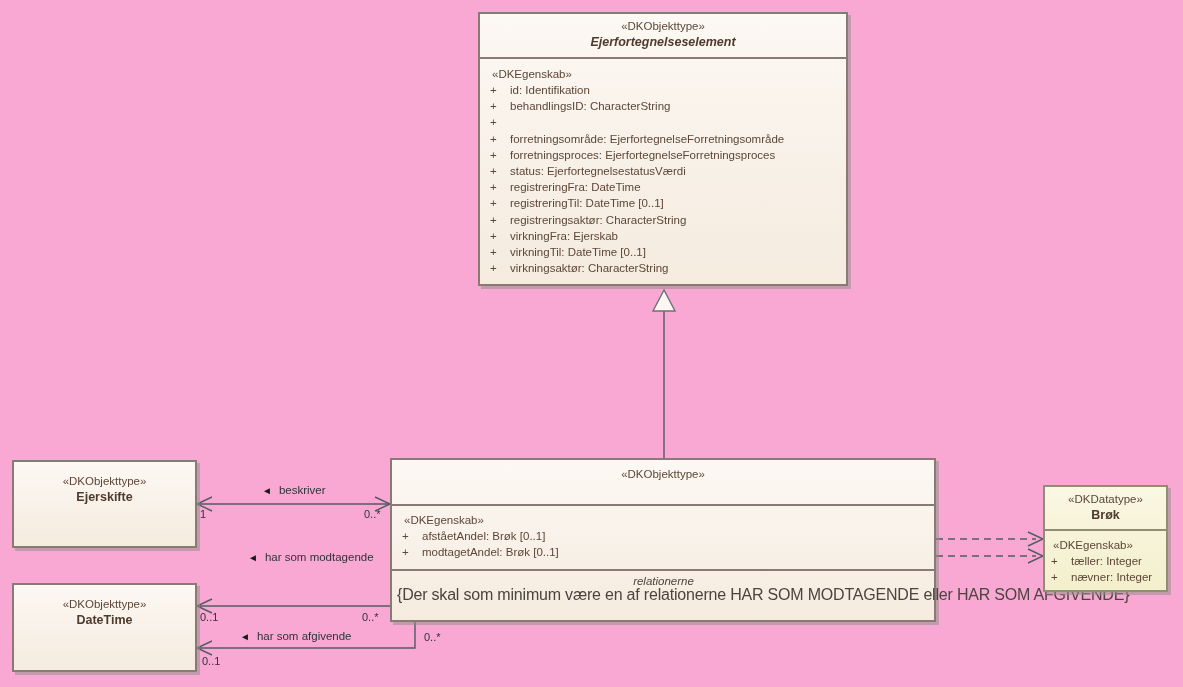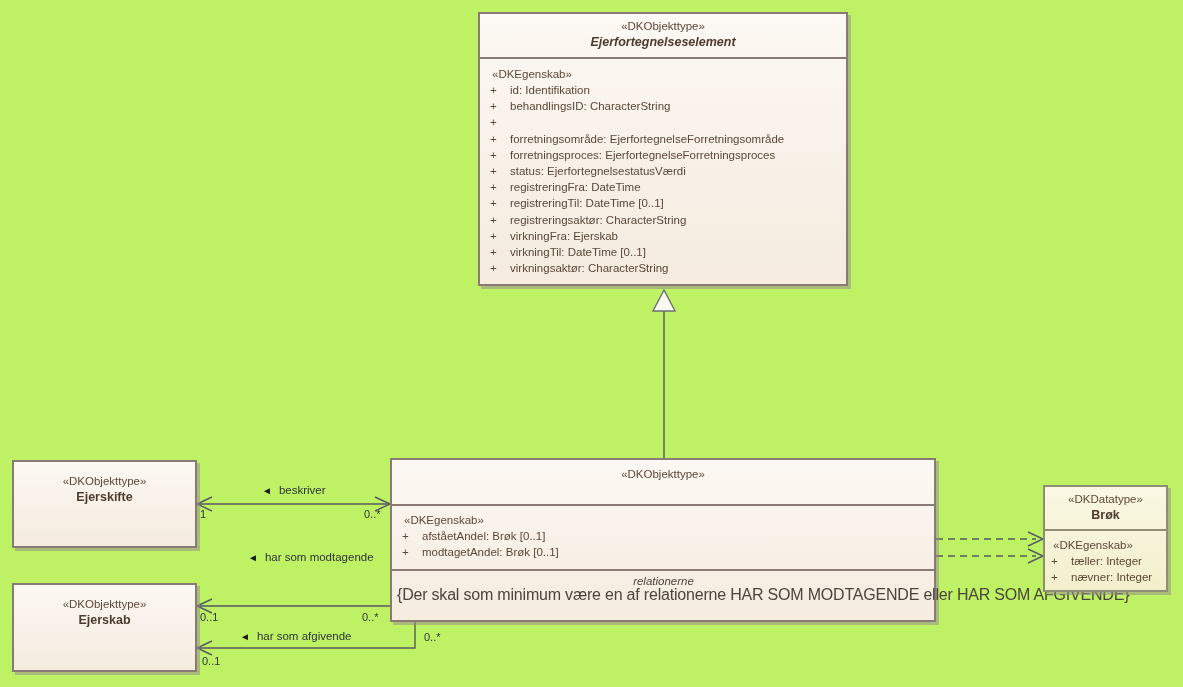--- a/index.html
+++ b/index.html
@@ -1,17 +1,17 @@
 <!DOCTYPE html>
 <html><head>
 <meta charset="utf-8">
 <style>
   html,body{margin:0;padding:0;background:#ffffff;}
   .canvas{
-    position:relative;width:1183px;height:687px;background:#bef264;overflow:hidden;
+    position:relative;width:1183px;height:687px;background:#f9a8d4;overflow:hidden;
     font-family:"Liberation Sans",sans-serif;color:#5C4737;
   }
   
   .cls{
     position:absolute;
     background:linear-gradient(180deg,#FCF8F3 0%,#F5EBDF 100%);
     border:2px solid #8A7A76;
     box-shadow:3px 3px 0 rgba(150,142,136,.55);
     box-sizing:border-box;
   }
@@ -168,21 +168,21 @@
   <div class="cls" style="left:12px;top:460px;width:185px;height:88px;">
     <div class="cls-hdr" style="height:100%;border-bottom:none;padding-top:12px;">
       <div class="stereo">«DKObjekttype»</div>
       <div class="cname">Ejerskifte</div>
     </div>
   </div>
 
   <div class="cls" style="left:12px;top:583px;width:185px;height:89px;">
     <div class="cls-hdr" style="height:100%;border-bottom:none;padding-top:12px;">
       <div class="stereo">«DKObjekttype»</div>
-      <div class="cname">Ejerskab</div>
+      <div class="cname">DateTime</div>
     </div>
   </div>
 
   <div class="cls datatype" style="left:1043px;top:485px;width:125px;height:107px;">
     <div class="cls-hdr" style="height:44px;">
       <div class="stereo">«DKDatatype»</div>
       <div class="cname">Brøk</div>
     </div>
     <div class="cls-body" style="padding:6px 2px 0 4px;">
       <div class="attr-stereo">«DKEgenskab»</div>

